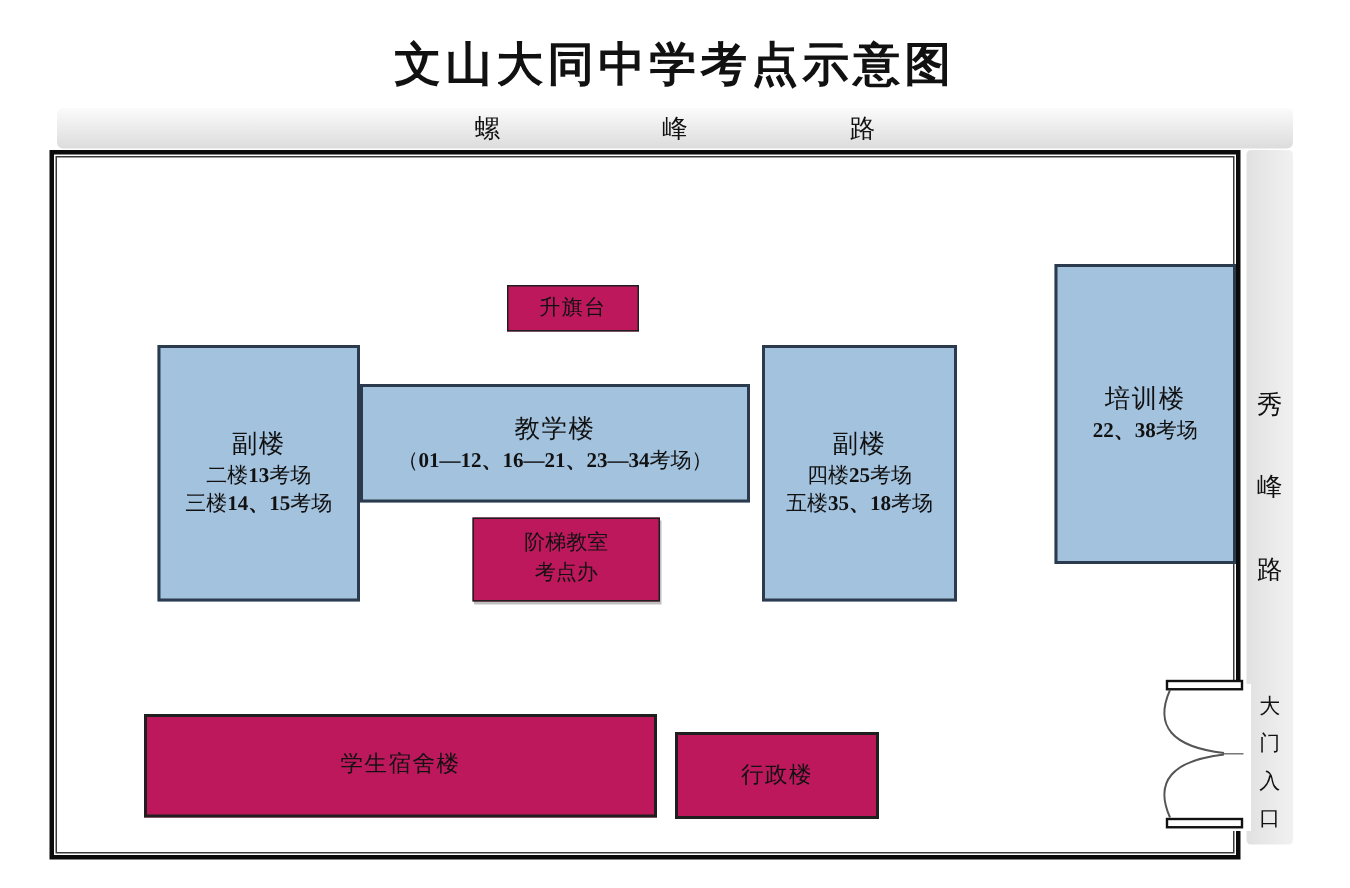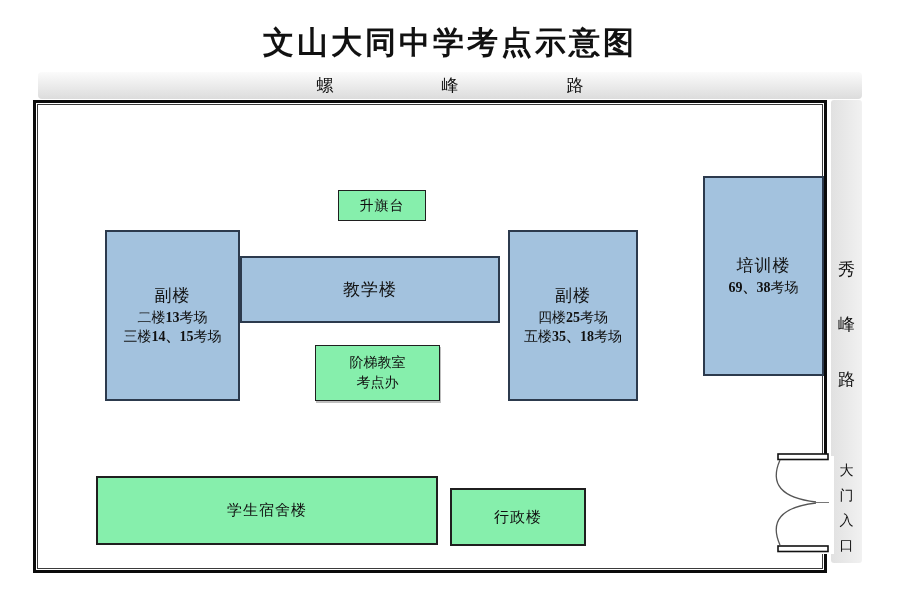--- a/index.html
+++ b/index.html
@@ -21,29 +21,29 @@
   .vlabel-road { top:158px; gap:32px; font-size:17px; }
   .vlabel-gate { top:362px; gap:7px; font-size:14px; }
 
   .campus { position:absolute; left:33px; top:100px; width:794px; height:473px;
             border:3px solid #0b0b0b; }
   .campus-inner { position:absolute; inset:1px; border:1px solid #3a3a3a; }
 
   .bldg { position:absolute; display:flex; flex-direction:column; align-items:center;
           justify-content:center; text-align:center; line-height:1.4; }
   .blue  { background:var(--building-fill); border:2px solid var(--building-border); }
-  .white { background:#86efac; border:2px solid #1f1f1f; }
+  .white { background:#be185d; border:2px solid #1f1f1f; }
   .bname { font-size:17px; letter-spacing:1px; }
   .bline { font-size:14px; }
   .bline b { font-weight:bold; }
 
   .flag    { left:338px; top:190px; width:88px;  height:31px; border-width:1.5px; }
   .flag .bname { font-size:14px; }
   .annex-l { left:105px; top:230px; width:135px; height:171px; }
-  .teach   { left:240px; top:256px; width:260px; height:67px;justify-content:center; }
+  .teach   { left:240px; top:256px; width:260px; height:79px;justify-content:center; }
   .annex-r { left:508px; top:230px; width:130px; height:171px; }
   .train   { left:703px; top:176px; width:121px; height:200px; }
   .lecture { left:315px; top:345px; width:125px; height:56px; border-width:1.5px;
              box-shadow:1px 2px 0 rgba(0,0,0,0.25); }
   .dorm    { left:96px;  top:476px; width:342px; height:69px; border-width:2.5px; }
   .admin   { left:450px; top:488px; width:136px; height:58px; }
   .dorm .bname, .admin .bname { font-size:15px; }
 
   .gate-svg { position:absolute; left:760px; top:443px; width:110px; height:120px; }
 </style>
@@ -83,31 +83,32 @@
   </div>
 
   <div class="bldg blue annex-l">
     <div class="bname">副楼</div>
     <div class="bline"><span>二楼</span><b>13</b><span>考场</span></div>
     <div class="bline"><span>三楼</span><b>14、15</b><span>考场</span></div>
   </div>
 
   <div class="bldg blue teach">
     <div class="bname">教学楼</div>
+    <div class="bline"><span>（</span><b>01—12、16—21、23—34</b><span>考场）</span></div>
   </div>
 
   <div class="bldg blue annex-r">
     <div class="bname">副楼</div>
     <div class="bline"><span>四楼</span><b>25</b><span>考场</span></div>
     <div class="bline"><span>五楼</span><b>35、18</b><span>考场</span></div>
   </div>
 
   <div class="bldg blue train">
     <div class="bname">培训楼</div>
-    <div class="bline"><b>69、38</b><span>考场</span></div>
+    <div class="bline"><b>22、38</b><span>考场</span></div>
   </div>
 
   <div class="bldg white lecture">
     <div class="bline">阶梯教室</div>
     <div class="bline">考点办</div>
   </div>
 
   <div class="bldg white dorm">
     <div class="bname">学生宿舍楼</div>
   </div>

